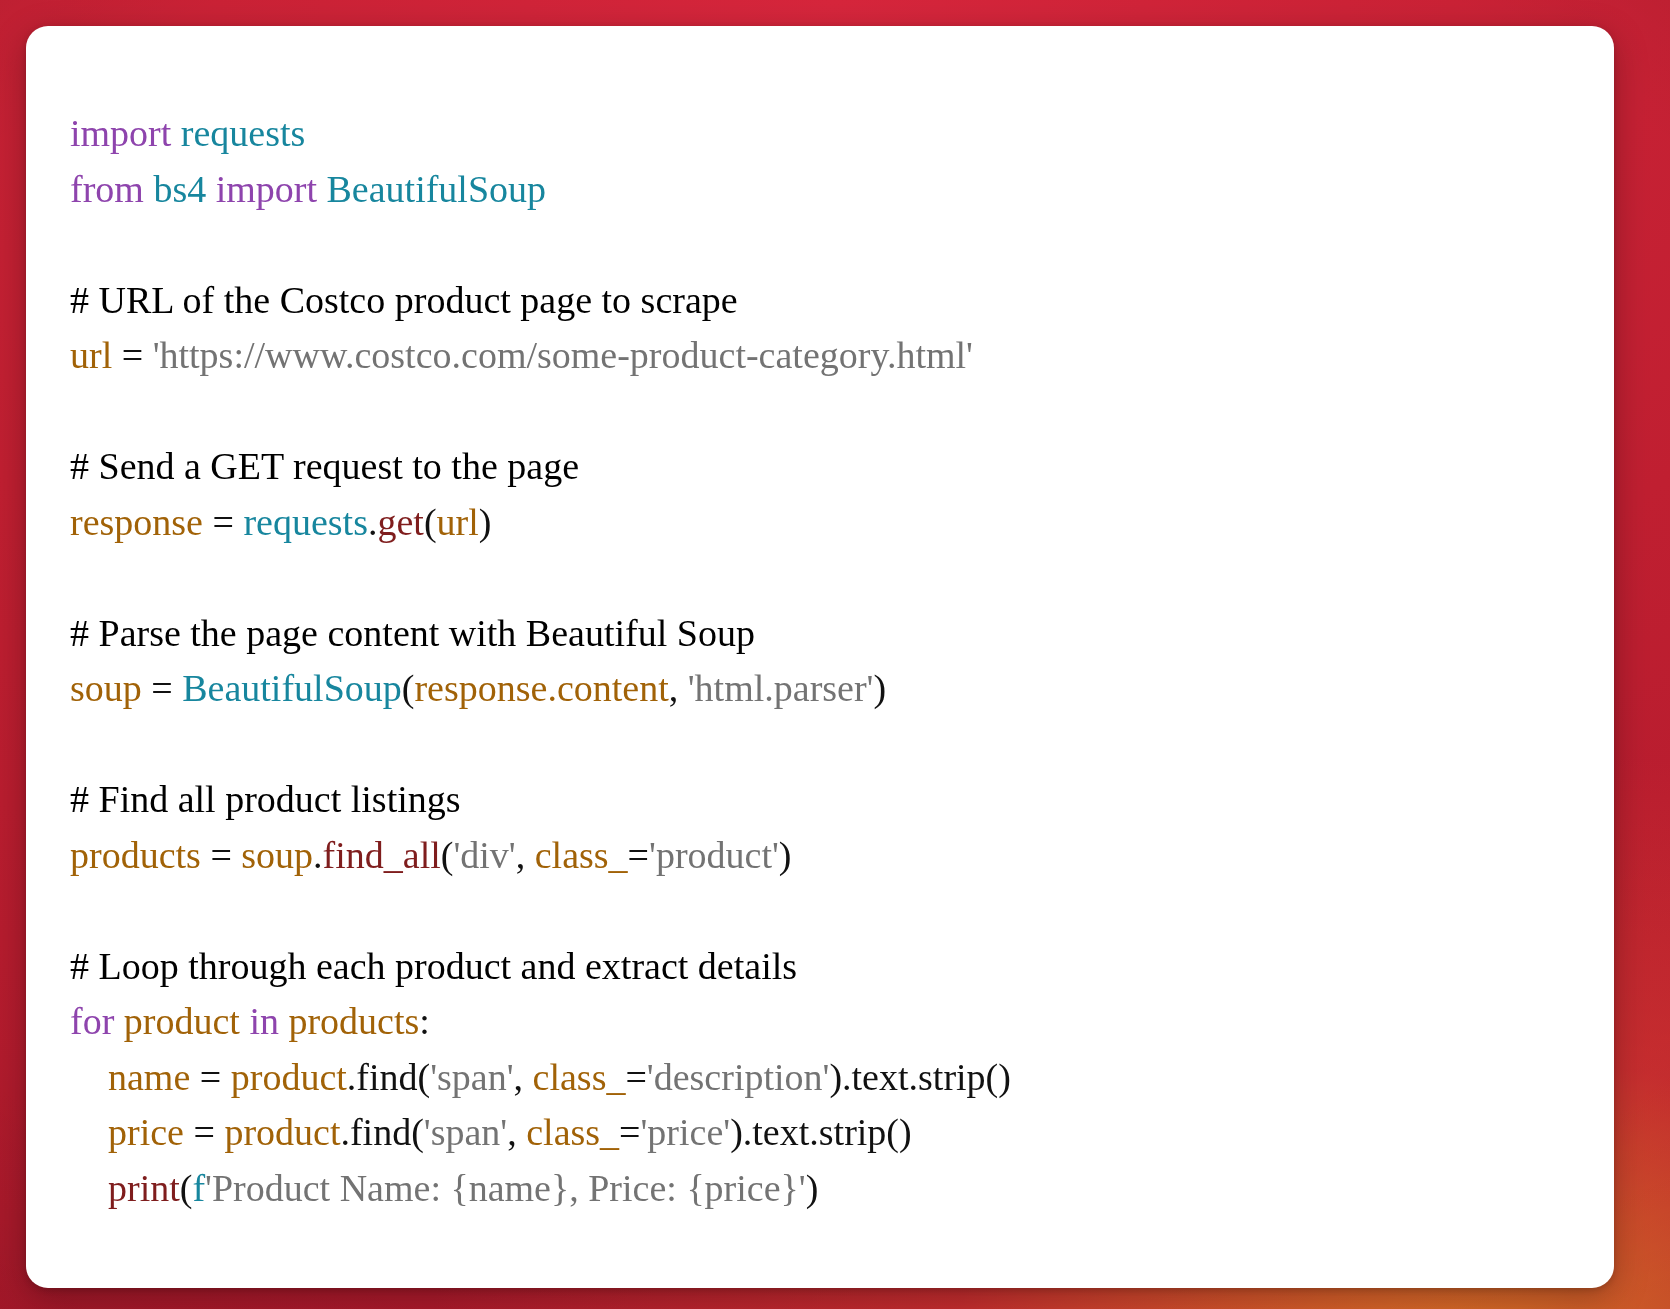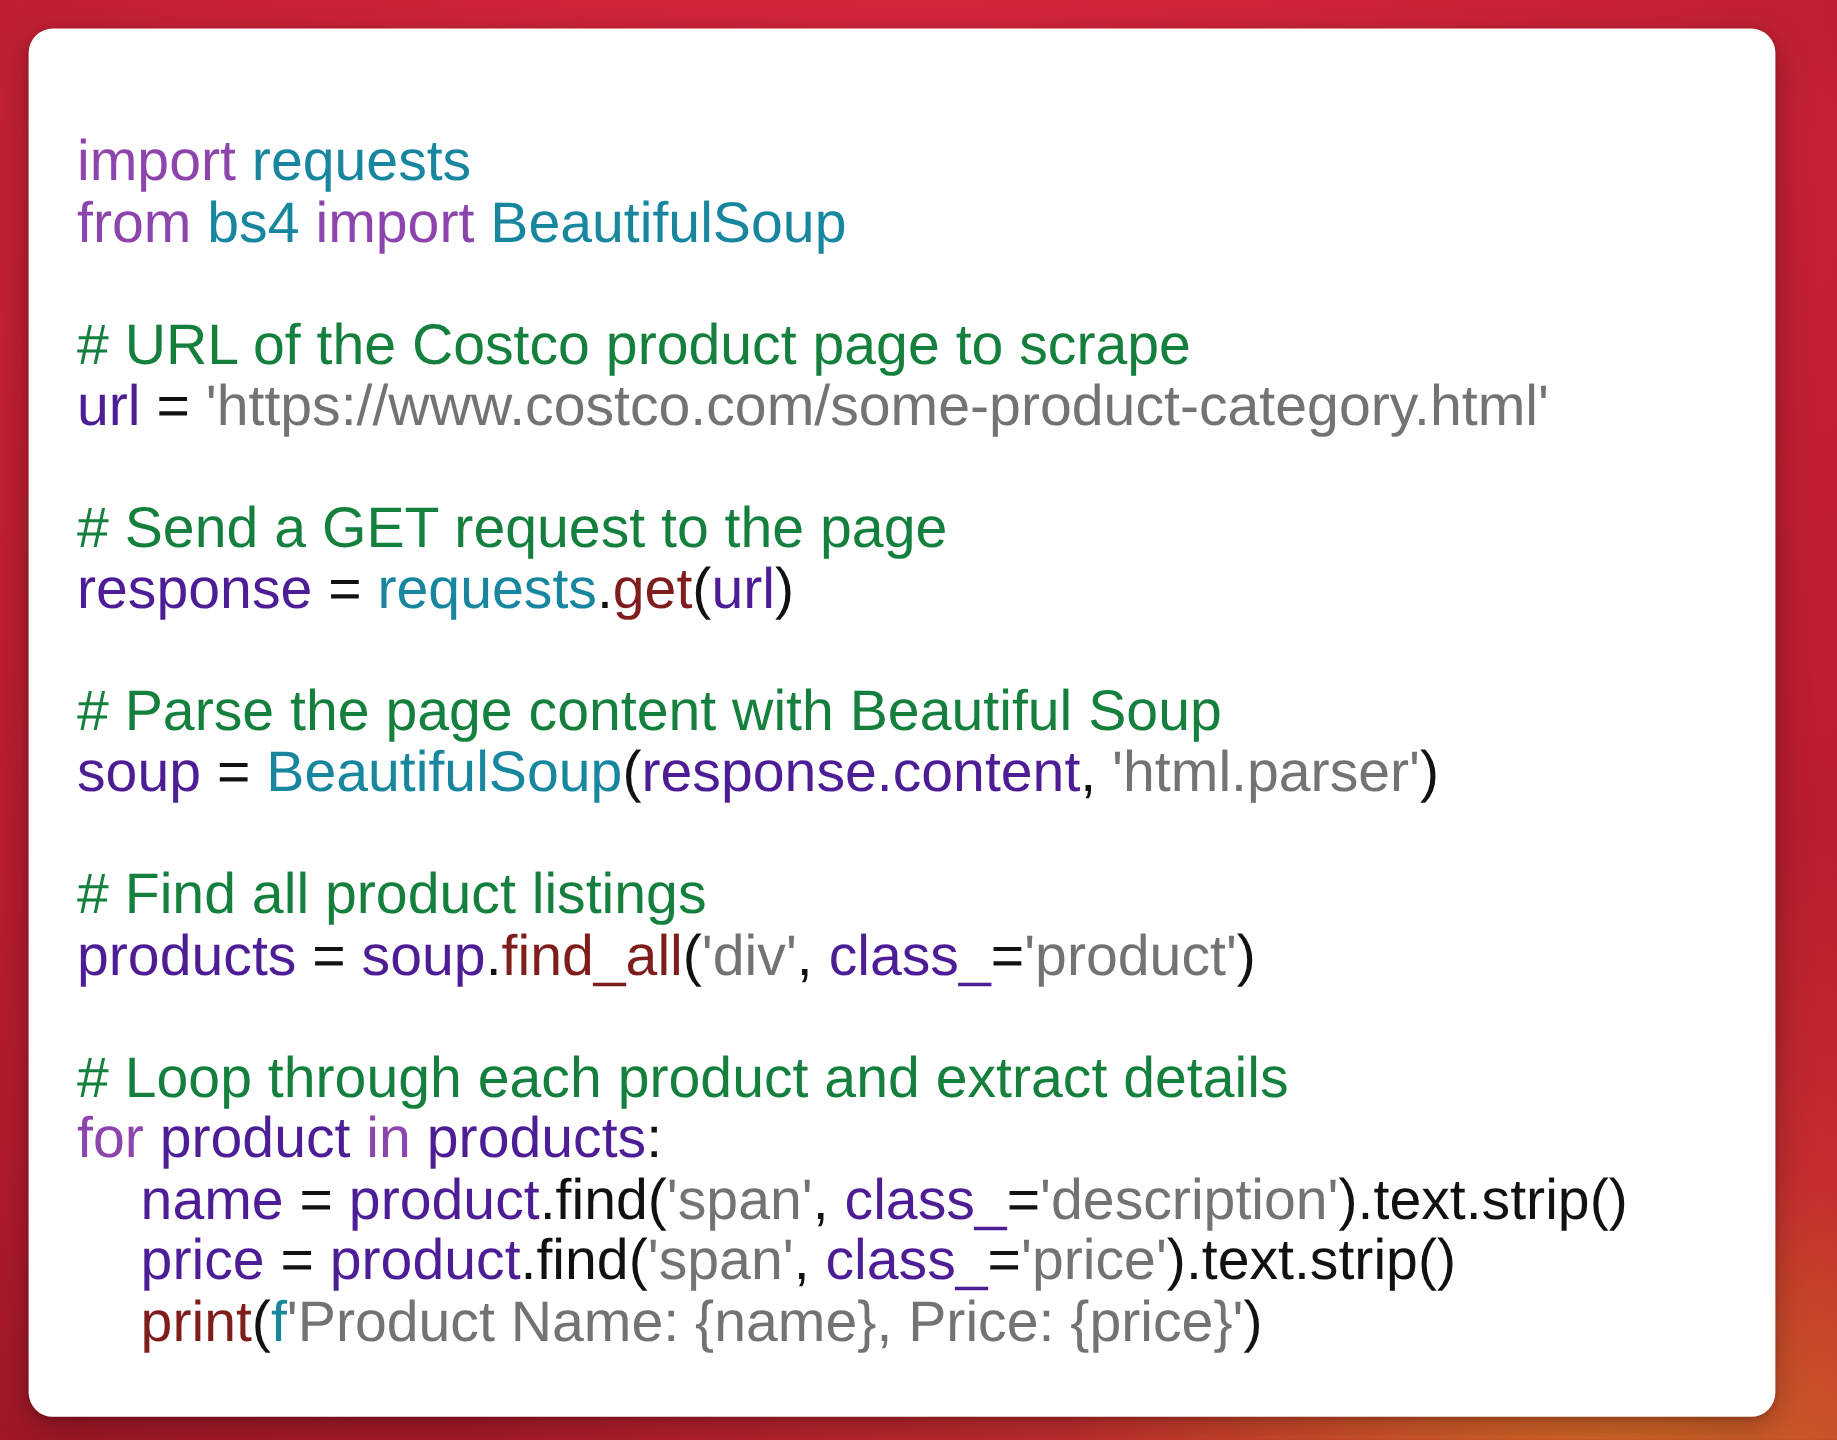--- a/index.html
+++ b/index.html
@@ -41,36 +41,36 @@
     border-radius: 22px;
     box-shadow: 0 10px 34px rgba(0,0,0,0.28), 0 2px 6px rgba(0,0,0,0.16);
     overflow: hidden;
   }
 
   #code {
     position: absolute;
     left: 44px;
     top: 42px;
     right: 0;
-    font-family: Liberation Sans, sans-serif;
-    font-size: 52px;
+    font-family: Liberation Serif, serif;
+    font-size: 38px;
     line-height: 55.5px;
     white-space: pre;
     letter-spacing: 0px;
     color: #111111;
   }
   .line { display: block; height: 55.5px; }
   .blank { display: block; height: 55.5px; }
 
   
   .kw   { color: #8e44ad; }   
   .name { color: #17869e; }   
-  .com  { color: #15803d; }   
+  .com  { color: #000000; }   
   .str  { color: #737373; }   
-  .var  { color: #4c1d95; }   
+  .var  { color: #a16207; }   
   .fn   { color: #7f1d1d; }   
   .op   { color: #111111; }   
 </style>
 </head>
 <body>
 
 <div id="backdrop"></div>
 <div id="vignette"></div>
 
 <div id="card">

